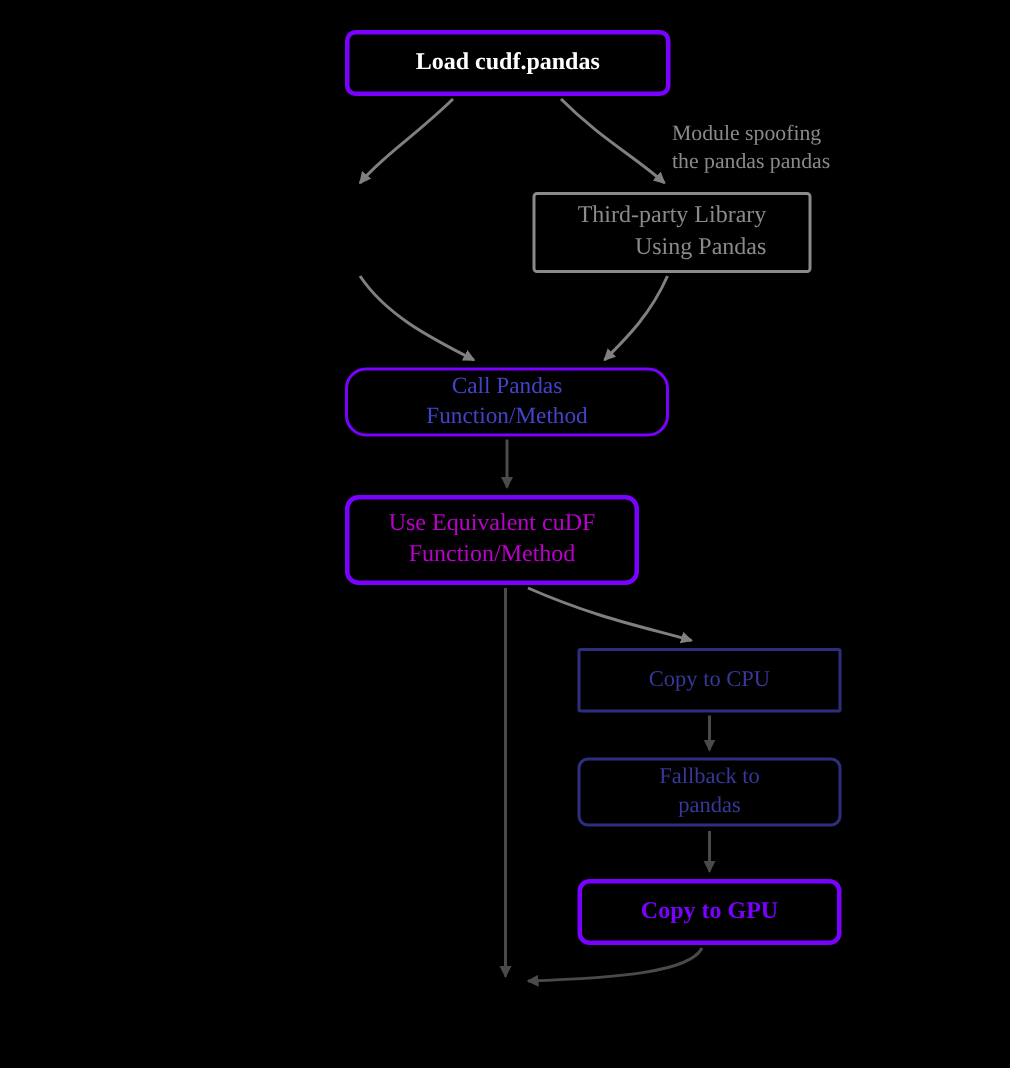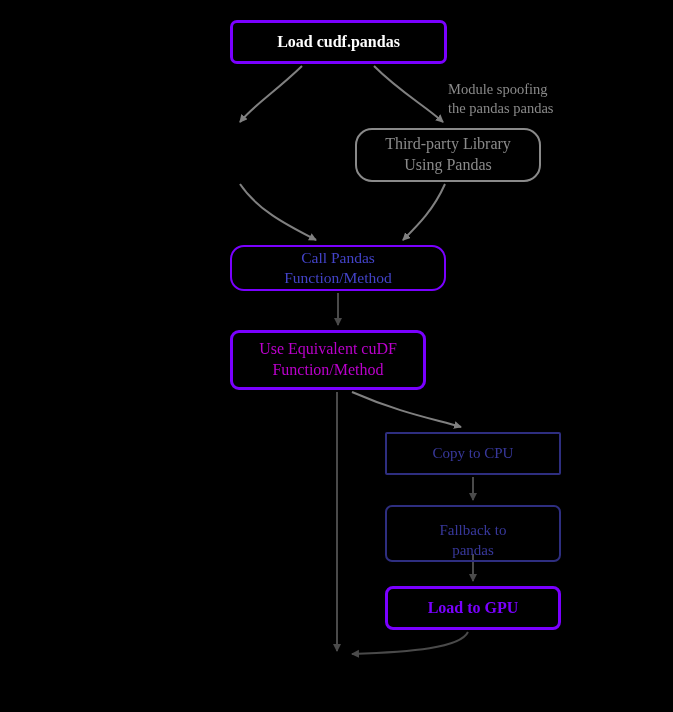--- a/index.html
+++ b/index.html
@@ -55,42 +55,42 @@
     border:3px solid var(--purple); border-radius:7px;
     color:var(--white); font-weight:bold; font-size:16px;
   }
   .n-yourcode{
     left:143px; top:128px; width:188px; height:54px;
     border:2px solid var(--gray); border-radius:9px;
     color:var(--gray); font-size:16px;
   }
   .n-thirdparty{
     left:355px; top:128px; width:186px; height:54px;
-    border:2px solid var(--gray); border-radius:17px;
-    color:var(--gray); font-size:16px;
+    border:2px solid var(--gray); border-radius:3px;
+    color:var(--gray); font-size:16px;text-align:right;
   }
   .n-callpandas{
     left:230px; top:245px; width:216px; height:46px;
     border:2.5px solid var(--purple); border-radius:14px;
     color:var(--bluepurple); font-size:15.5px; font-weight:500;
   }
   .n-usecudf{
     left:230px; top:330px; width:196px; height:60px;
     border:3px solid var(--purple); border-radius:9px;
     color:var(--magenta); font-size:16px; font-weight:500;
   }
   .n-copycpu{
     left:385px; top:432px; width:176px; height:43px;
     border:2px solid var(--navy); border-radius:2px;
     color:var(--navytext); font-size:15px;
   }
   .n-fallback{
-    left:385px; top:505px; width:176px; height:57px;
+    left:385px; top:505px; width:176px; height:46px;
     border:2px solid var(--navy); border-radius:7px;
-    color:var(--navytext); font-size:15px;align-items:flex-end;
+    color:var(--navytext); font-size:15px;
   }
   .n-copygpu{
     left:385px; top:586px; width:176px; height:44px;
     border:3px solid var(--purple); border-radius:8px;
     color:var(--purple); font-weight:bold; font-size:16px;
   }
   .n-result{
     left:230px; top:656px; width:216px; height:42px;
     border:2.5px solid var(--purple); border-radius:7px;
     color:var(--bluepurple); font-size:16px; font-weight:500;
@@ -162,17 +162,17 @@
   <div class="node n-copycpu">
     <span>Copy to CPU</span>
   </div>
 
   <div class="node n-fallback">
     <span>Fallback to
 pandas</span>
   </div>
 
   <div class="node n-copygpu">
-    <span>Load to GPU</span>
+    <span>Copy to GPU</span>
   </div>
 
 
 </div>
 
 </body></html>

